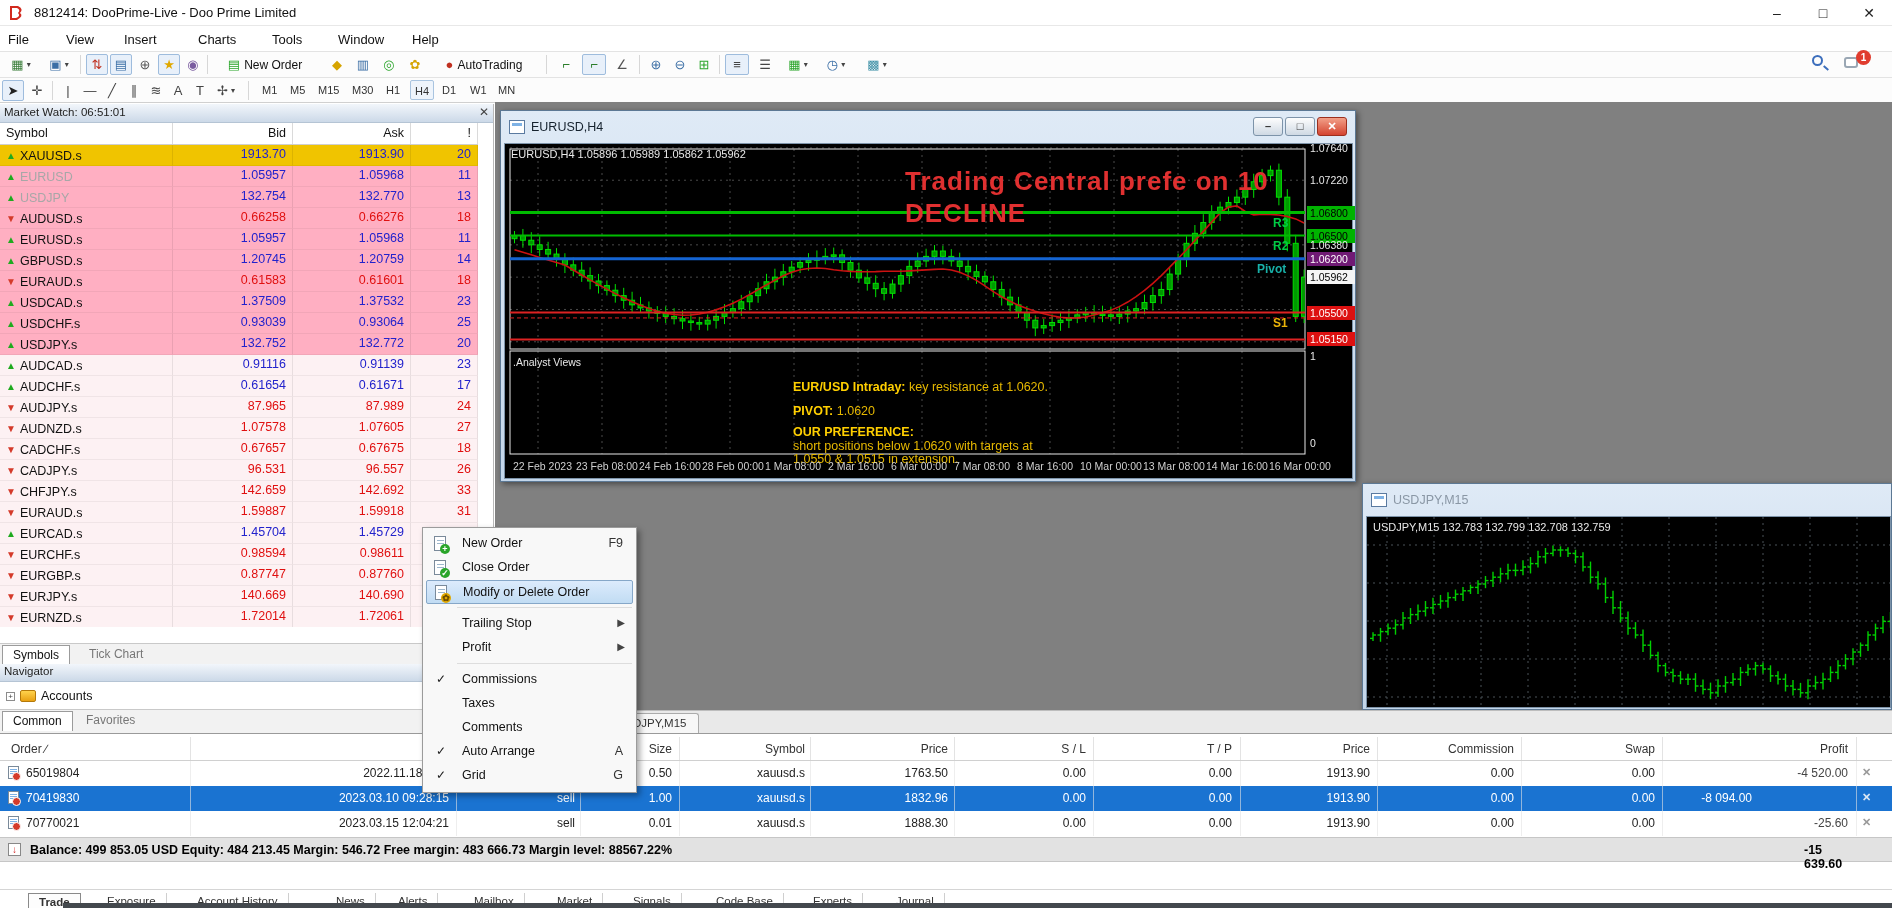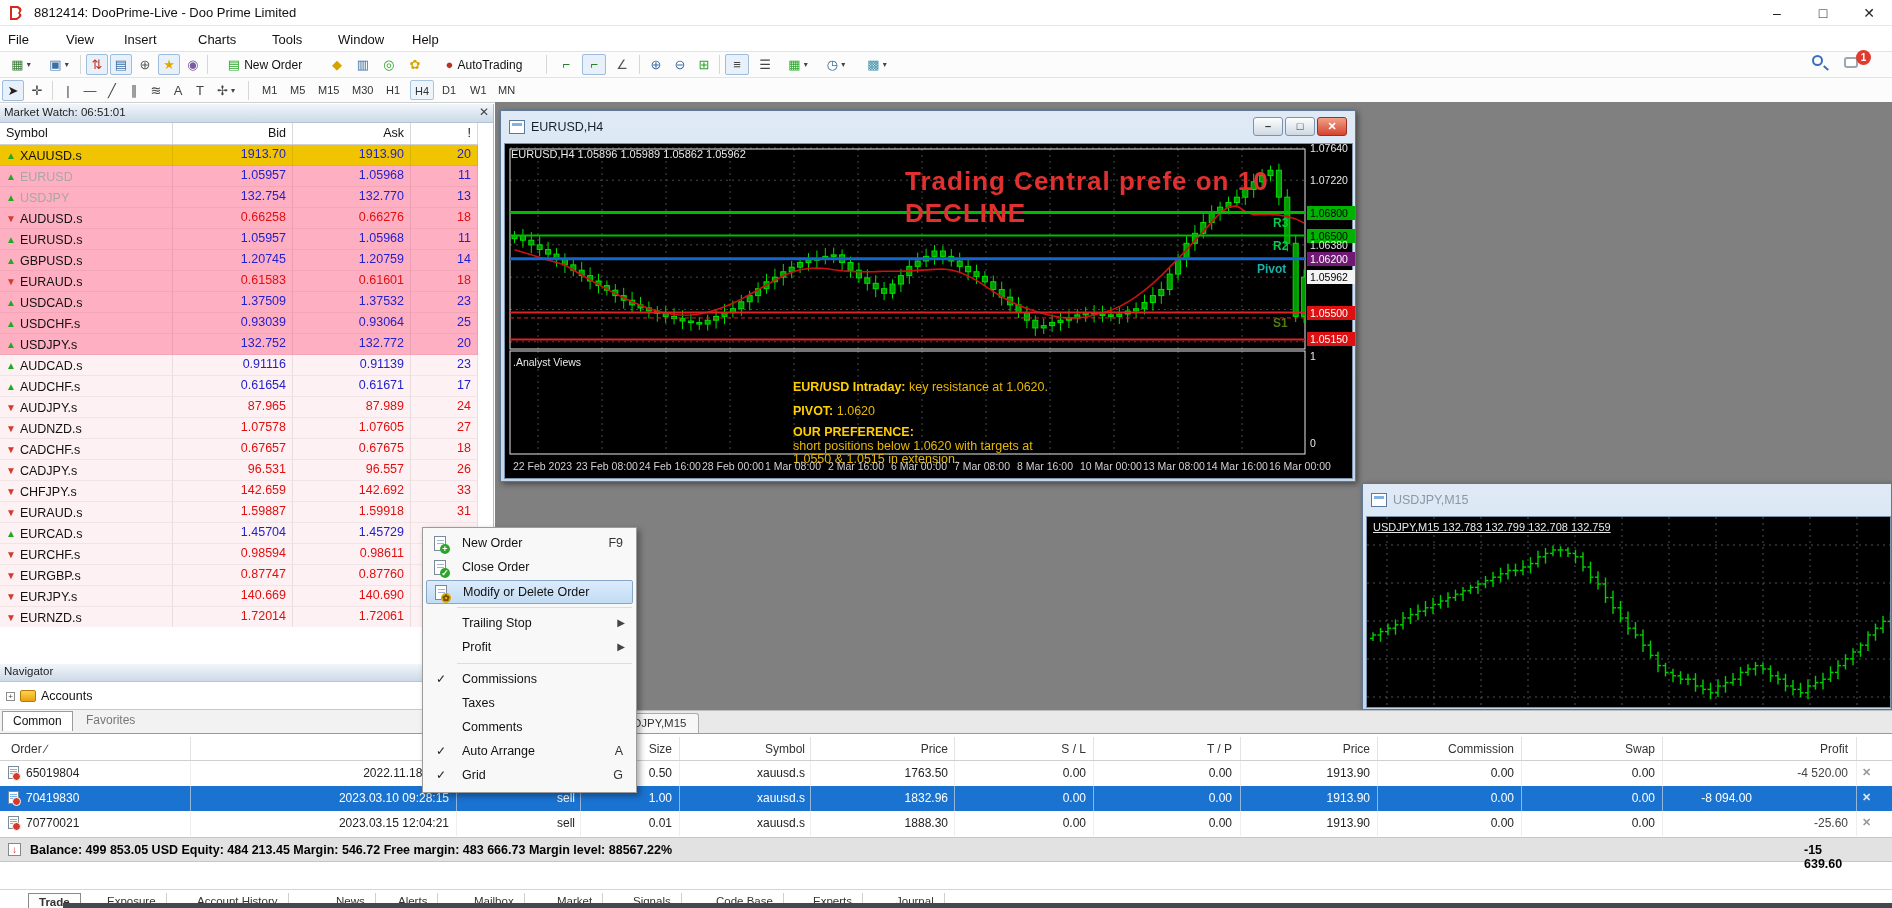--- a/index.html
+++ b/index.html
@@ -511,20 +511,24 @@
         </div>
         <div class="mw-row mw-grid tone-pale">
           <div class="mw-sym">
             <span class="arr" style="color: rgb(212, 58, 42);">▼</span>
             <span class="sym-norm">EURNZD.s</span>
           </div>
           <div class="mw-right val-red">1.72014</div>
           <div class="mw-right val-red">1.72061</div>
           <div class="mw-right val-red"></div>
         </div>
+      </div>
+    <div id="mw-tabs">
+        <div class="panel-tab active" style="left: 2px;">Symbols</div>
+        <div class="panel-tab" style="left: 79px;">Tick Chart</div>
       </div>
   </div>
 
   <div id="navigator">
     <div id="nav-header">
       <span>Navigator</span>
       <span id="mw-close" class="nav-close" style="position:absolute;right:4px;top:1px;font-size:12px;color:#444;">✕</span>
     </div>
     <div id="nav-accounts">
       <span class="treebox">+</span>
@@ -826,21 +830,21 @@
           <div class="time-label" style="left: 512px; top: 316px;">8 Mar 16:00</div>
           <div class="time-label" style="left: 575px; top: 316px;">10 Mar 00:00</div>
           <div class="time-label" style="left: 638px; top: 316px;">13 Mar 08:00</div>
           <div class="time-label" style="left: 701px; top: 316px;">14 Mar 16:00</div>
           <div class="time-label" style="left: 764px; top: 316px;">16 Mar 00:00</div>
         </div>
       <div id="eur-levels">
           <div class="lvl-label" style="color: rgb(0, 204, 68); left: 768px; top: 71.5385px;">R3</div>
           <div class="lvl-label" style="color: rgb(0, 204, 68); left: 768px; top: 94.6154px;">R2</div>
           <div class="lvl-label" style="color: rgb(24, 176, 168); left: 752px; top: 117.692px;">Pivot</div>
-          <div class="lvl-label" style="color: #4d7c0f; left: 768px; top: 171.538px;">S1</div>
+          <div class="lvl-label" style="color: #eab308; left: 768px; top: 171.538px;">S1</div>
         </div>
     </div>
   </div>
 
   <div class="chart-win" id="usdjpy-win" style="left:1362px;top:483px;width:530px;height:227px;">
     <div class="cw-title">
       <span class="doc-icon"></span>
       <span style="color:#8a97a5;">USDJPY,M15</span>
     </div>
     <div class="cw-client" style="left:3px;top:32px;width:525px;height:192px;">
@@ -1066,21 +1070,21 @@
           <line x1="508.5" y1="106.60048594405555" x2="508.5" y2="123.65437637961622" stroke="#00d000" stroke-width="1.4"></line>
           <line x1="505.5" y1="118" x2="508.5" y2="118" stroke="#00d000" stroke-width="1.4"></line>
           <line x1="508.5" y1="111.20000000000618" x2="511.5" y2="111.20000000000618" stroke="#00d000" stroke-width="1.4"></line>
           <line x1="516" y1="98.98867644816096" x2="516" y2="116.35304842584321" stroke="#00d000" stroke-width="1.4"></line>
           <line x1="513" y1="111.20000000000618" x2="516" y2="111.20000000000618" stroke="#00d000" stroke-width="1.4"></line>
           <line x1="516" y1="104.4000000000027" x2="519" y2="104.4000000000027" stroke="#00d000" stroke-width="1.4"></line>
           <line x1="523.5" y1="94.93318890051614" x2="523.5" y2="110.68134616766929" stroke="#00d000" stroke-width="1.4"></line>
           <line x1="520.5" y1="104.4000000000027" x2="523.5" y2="104.4000000000027" stroke="#00d000" stroke-width="1.4"></line>
           <line x1="523.5" y1="101.0000000000058" x2="526.5" y2="101.0000000000058" stroke="#00d000" stroke-width="1.4"></line>
         </svg>
-      <div class="chart-text" style="left:6px;top:4px;text-decoration:underline;">USDJPY,M15 132.783 132.799 132.708 132.759</div>
+      <div class="chart-text" style="left:6px;top:4px;">USDJPY,M15 132.783 132.799 132.708 132.759</div>
     </div>
   </div>
 
   <div id="chart-tabstrip">
       <div class="chart-tab" style="left: 6px;">EURUSD,H4</div>
       <div class="chart-tab" style="left: 109px;">USDJPY,M15</div>
     </div>
 
   <div id="terminal">
     <div id="t-header">

